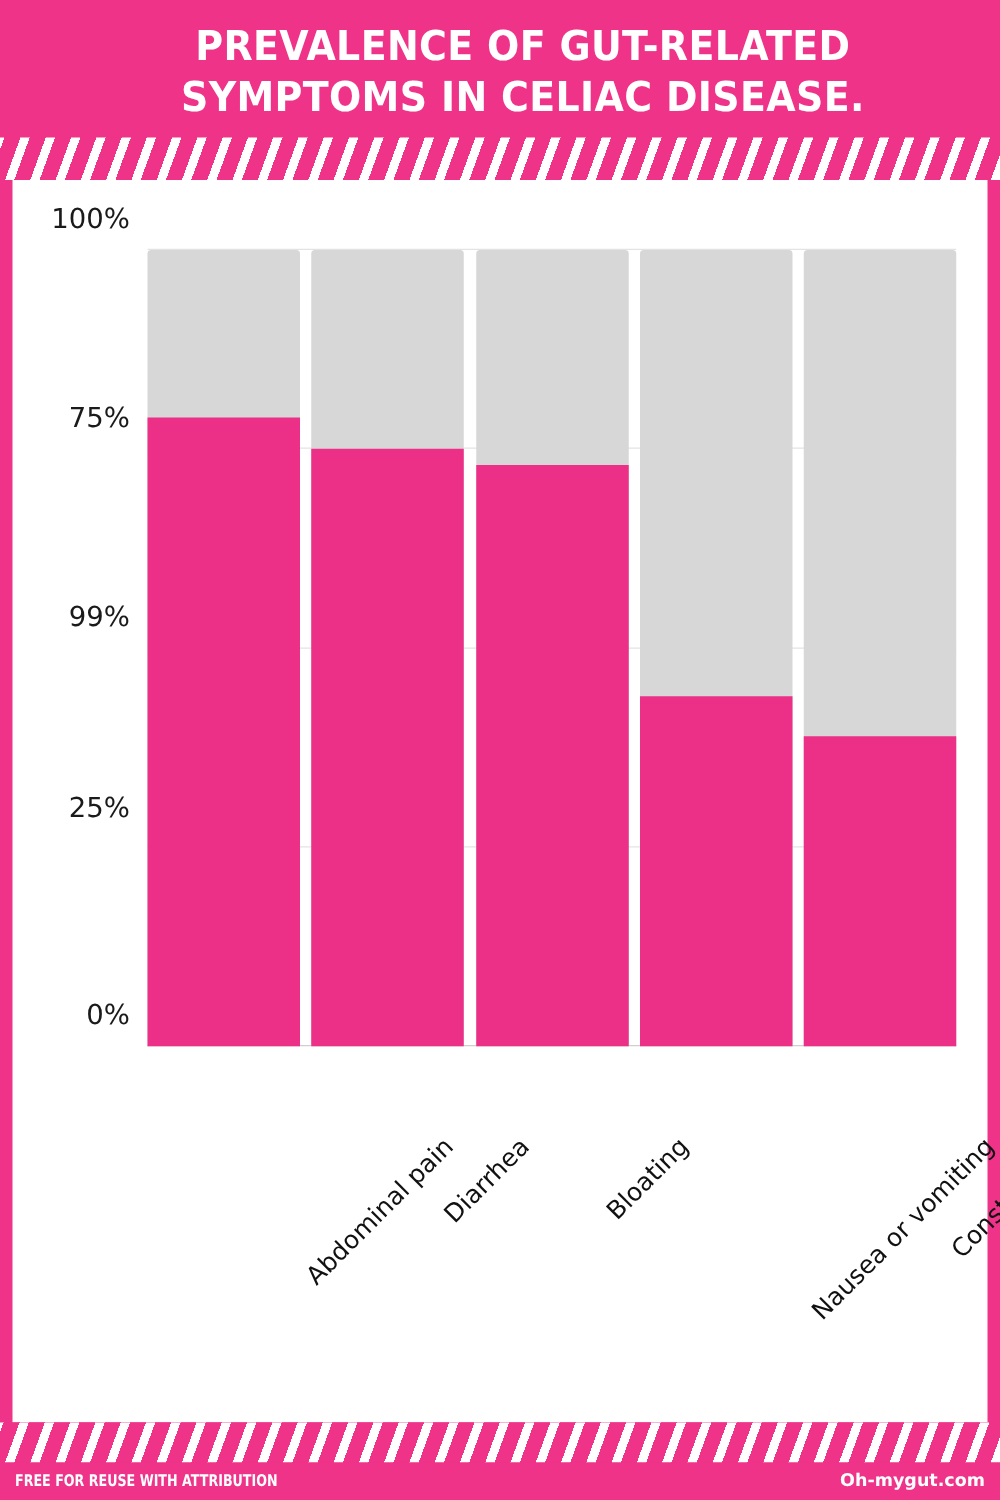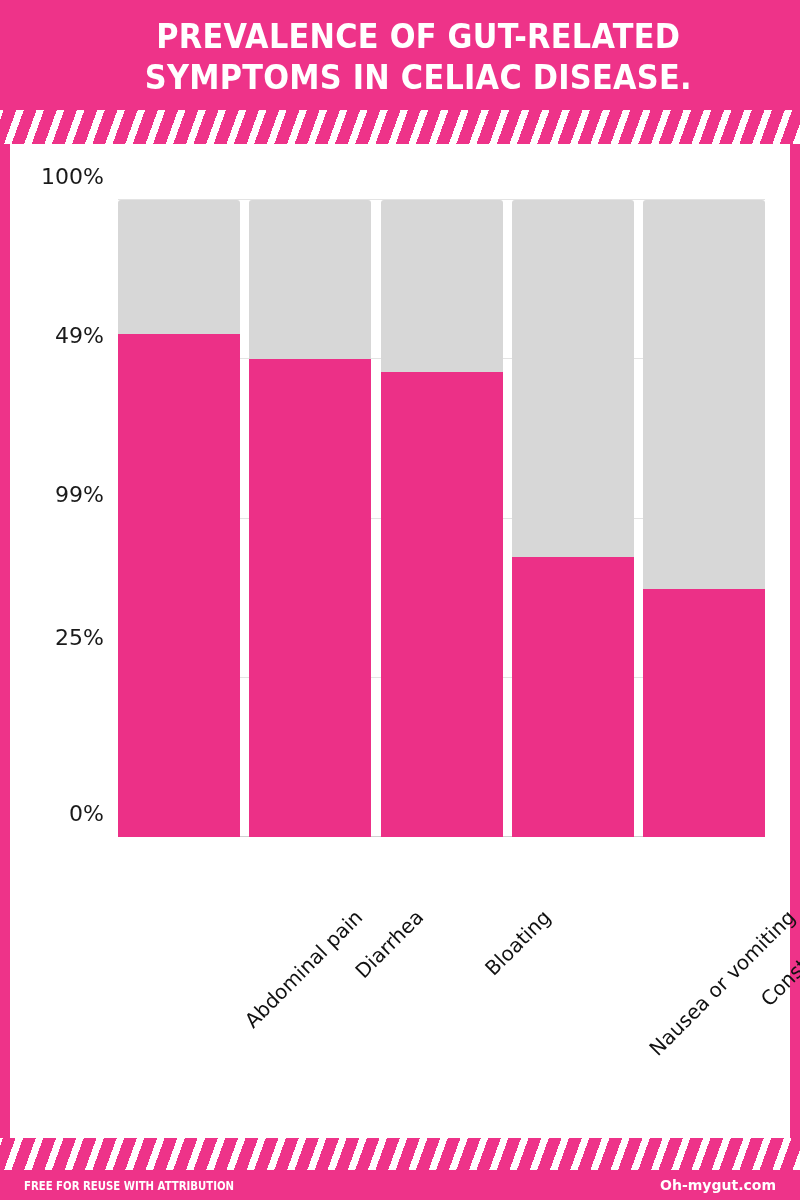--- a/index.html
+++ b/index.html
@@ -163,21 +163,21 @@
   .footer {
     position: absolute;
     left: 0;
     top: 1170px;
     width: 800px;
     height: 30px;
     background: #ee3389;
     display: flex;
     align-items: center;
     justify-content: space-between;
-    padding: 0 24px;
+    padding: 0 12px;
     box-sizing: border-box;
   }
   .footer-left {
     color: #ffffff;
     font-family: "DejaVu Sans", sans-serif;
     font-weight: bold;
     font-size: 13px;
     letter-spacing: 0px;
     transform: scaleX(0.78);
     transform-origin: left center;
@@ -201,25 +201,25 @@
 symptoms in celiac disease.</div>
   </div>
 
   <div class="stripes stripes-top"></div>
 
   <div class="canvas">
     <div class="chart">
       <div class="plot" id="plot-area">
           <div class="ytick" style="bottom: -0.5px; top: auto;">0%</div>
           <div class="gridline" style="bottom: 159.25px;"></div>
-          <div class="ytick" style="bottom: 175px; top: auto;">25%</div>
+          <div class="ytick" style="bottom: 165px; top: auto;">25%</div>
           <div class="gridline" style="bottom: 318.5px;"></div>
           <div class="ytick" style="bottom: 318px; top: auto;">99%</div>
           <div class="gridline" style="bottom: 477.75px;"></div>
-          <div class="ytick" style="bottom: 477.25px; top: auto;">49%</div>
+          <div class="ytick" style="bottom: 477.25px; top: auto;">75%</div>
           <div class="gridline" style="bottom: 637px;"></div>
           <div class="ytick" style="bottom: 636.5px; top: auto; margin-left: 24px;">100%</div>
           <div class="axis-zero"></div>
           <div class="bar-slot" style="left: 0px;">
             <div class="bar-bg" style="height: 637px;"></div>
             <div class="bar-fg" style="height: 503.23px;"></div>
           </div>
           <div class="xlabel" style="left: 75.64px;">Abdominal pain</div>
           <div class="bar-slot" style="left: 131.25px;">
             <div class="bar-bg" style="height: 637px;"></div>

